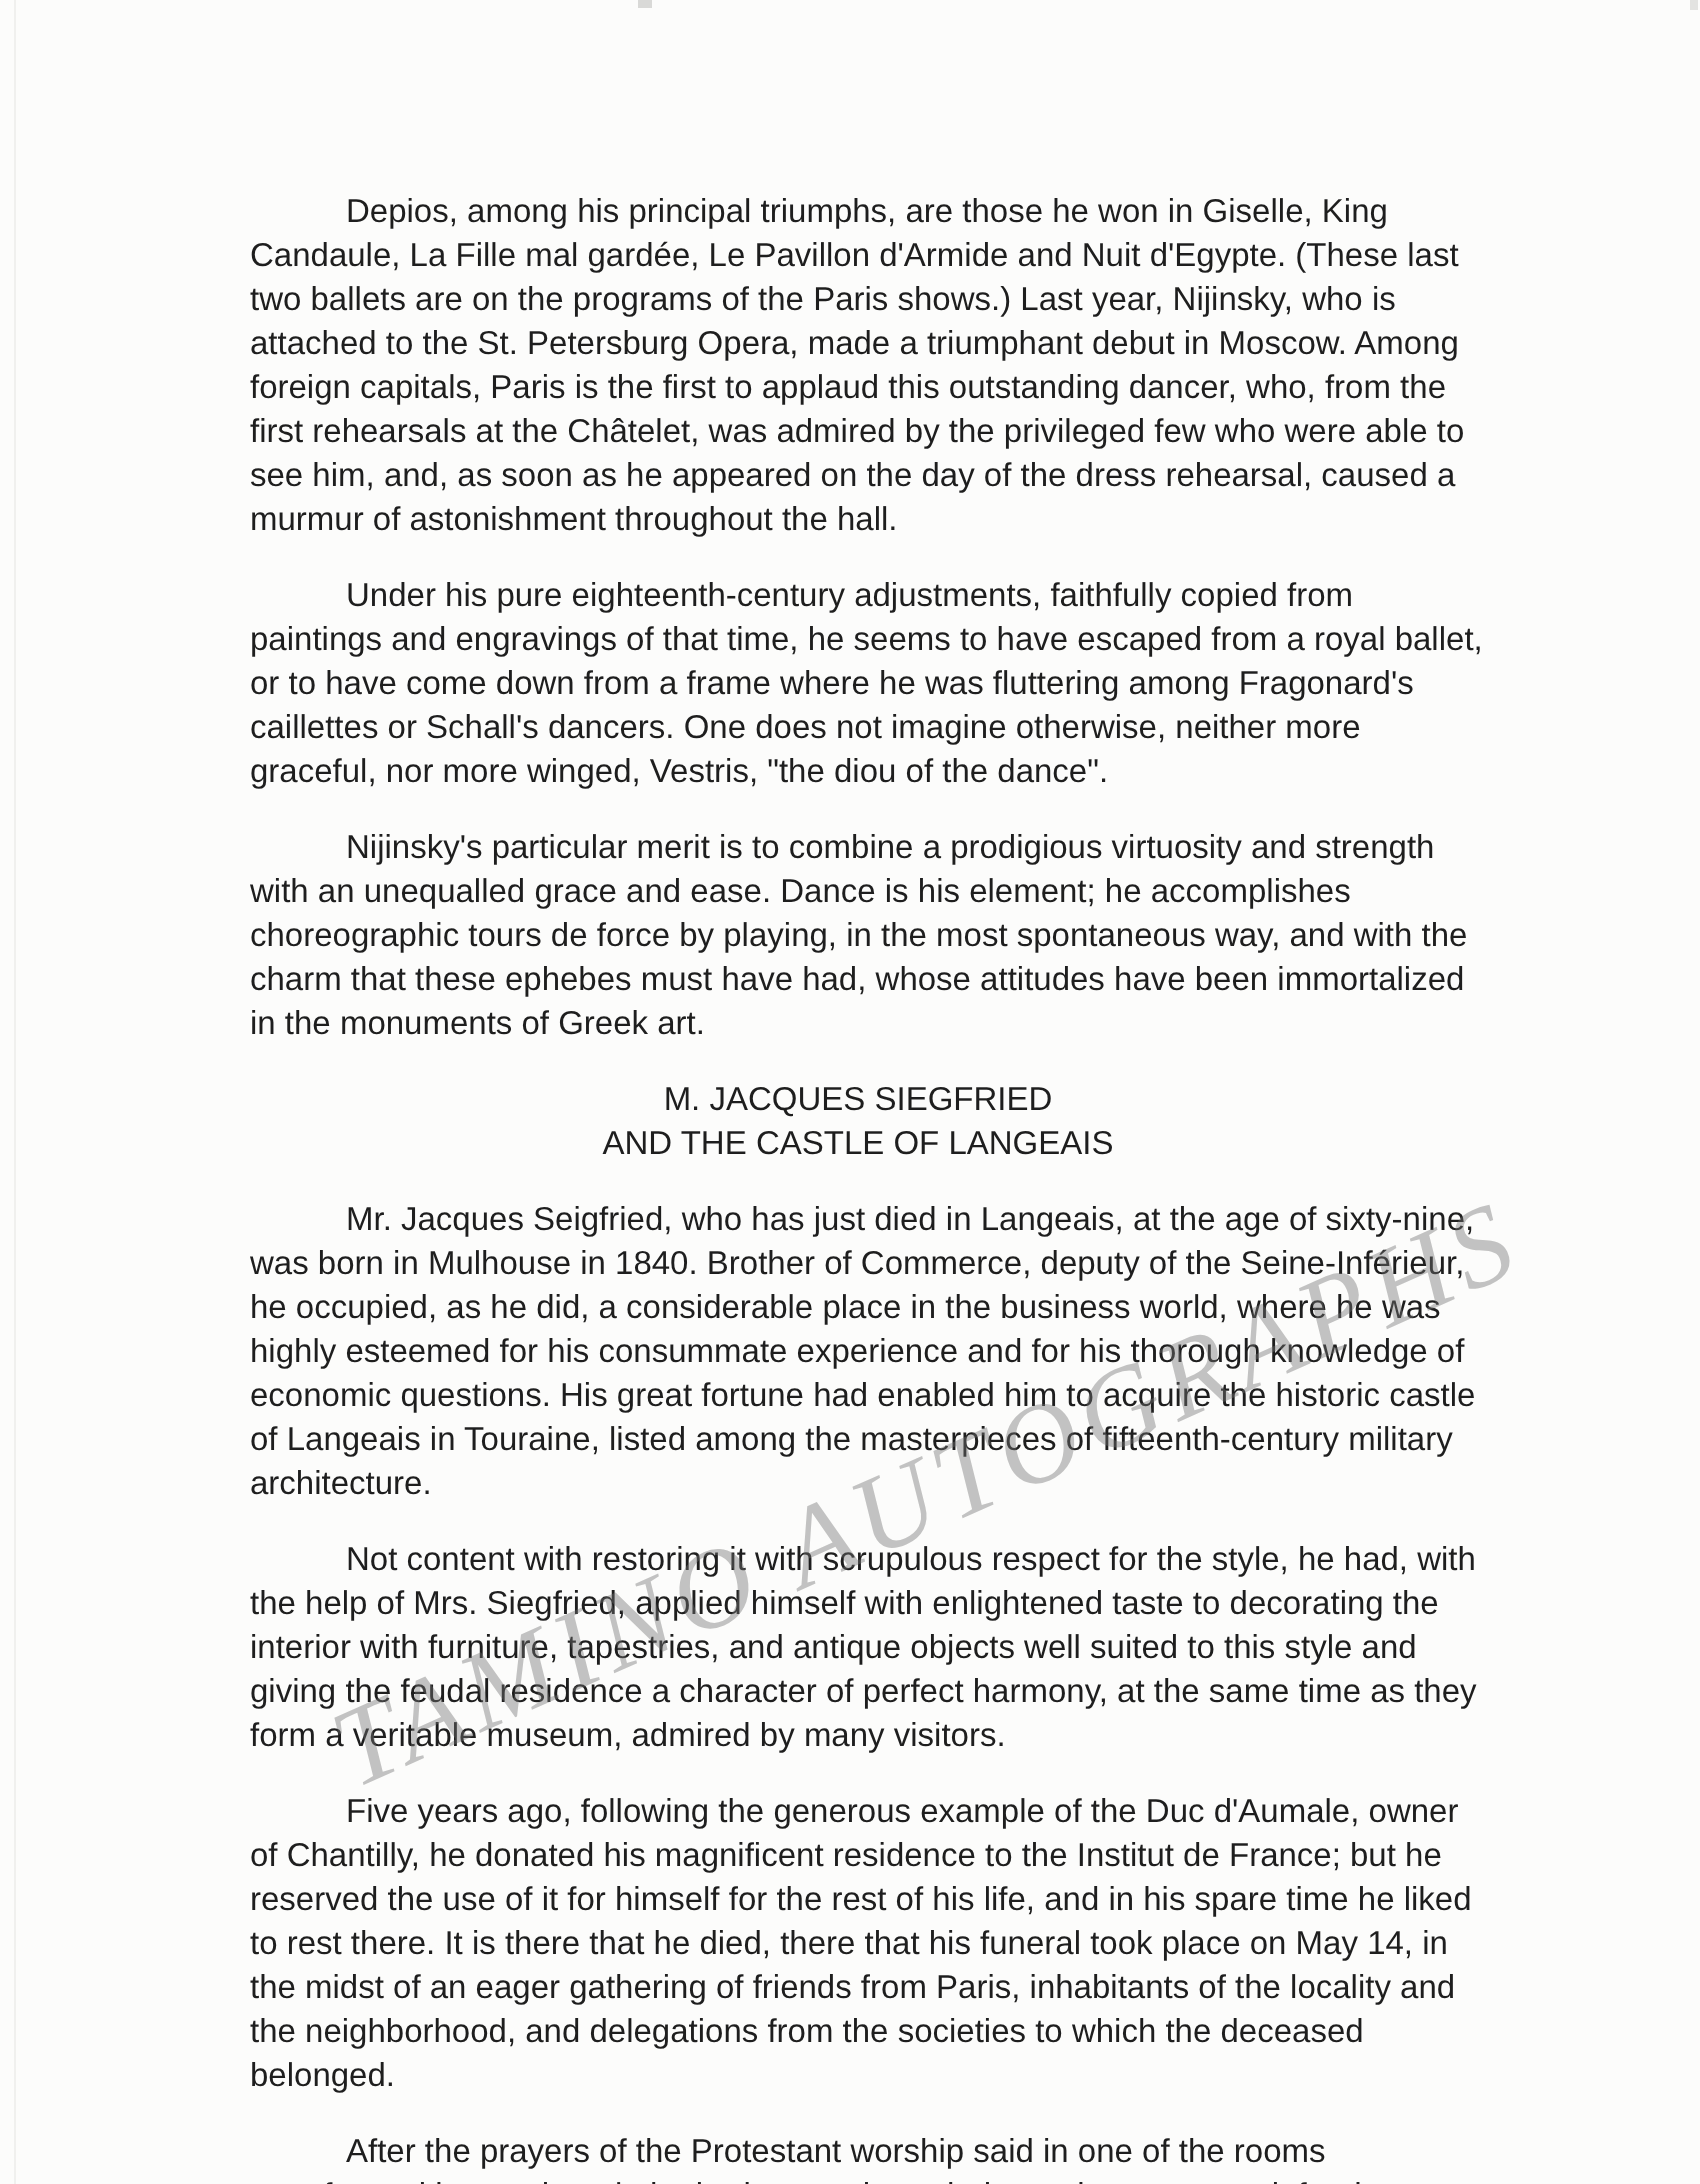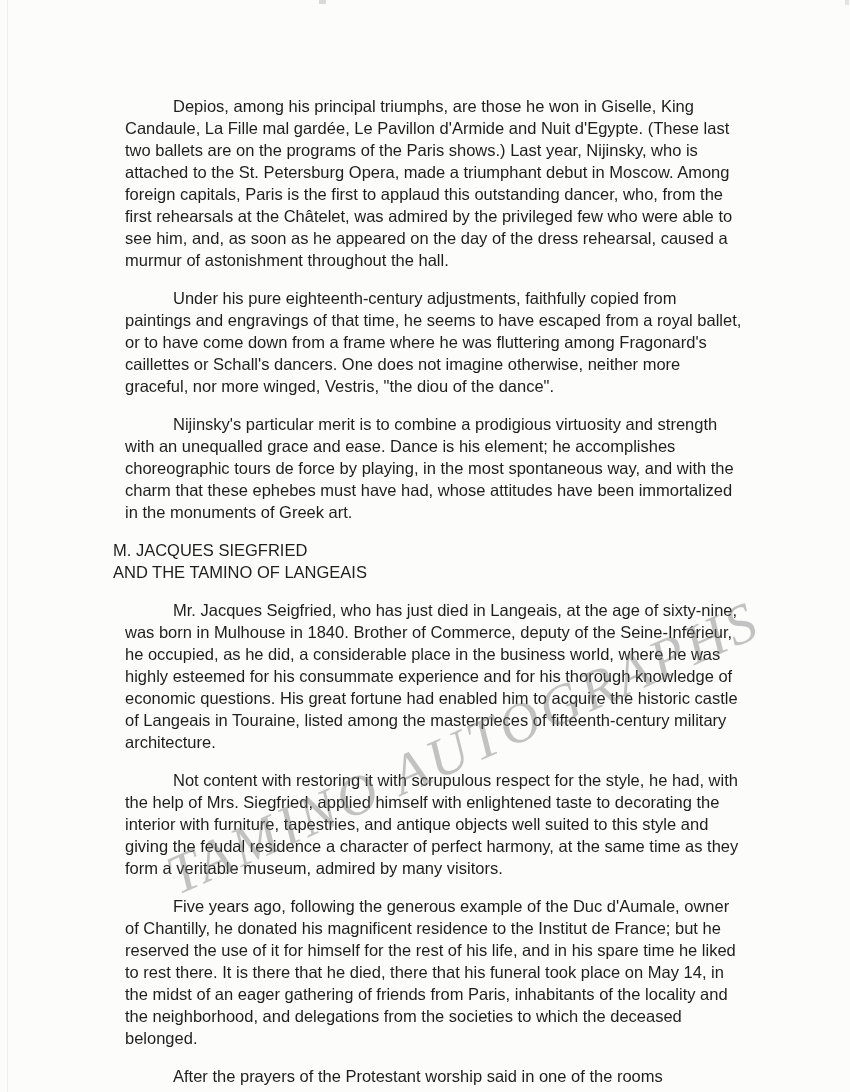--- a/index.html
+++ b/index.html
@@ -46,20 +46,21 @@
     top: 95px;
     width: 632px;
     font-size: 16.5px;
     line-height: 22px;
   }
   .para {
     margin: 0 0 16px 12px;
     text-indent: 48px;
   }
   .heading {
+    text-align: center;
     margin: 4px 0 16px 0;
   }
   .heading div {
     line-height: 22px;
   }
   .watermark {
     position: absolute;
     left: 170px;
     top: 846px;
     font-family: "Liberation Serif", serif;
@@ -83,21 +84,21 @@
   <div class="scan-speck-top-center"></div>
   <div class="scan-speck-top-right"></div>
 
   <div class="content">
     <p class="para">Depios, among his principal triumphs, are those he won in Giselle, King Candaule, La Fille mal gardée, Le Pavillon d'Armide and Nuit d'Egypte. (These last two ballets are on the programs of the Paris shows.) Last year, Nijinsky, who is attached to the St. Petersburg Opera, made a triumphant debut in Moscow. Among foreign capitals, Paris is the first to applaud this outstanding dancer, who, from the first rehearsals at the Châtelet, was admired by the privileged few who were able to see him, and, as soon as he appeared on the day of the dress rehearsal, caused a murmur of astonishment throughout the hall.</p>
     <p class="para">Under his pure eighteenth-century adjustments, faithfully copied from paintings and engravings of that time, he seems to have escaped from a royal ballet, or to have come down from a frame where he was fluttering among Fragonard's caillettes or Schall's dancers. One does not imagine otherwise, neither more graceful, nor more winged, Vestris, "the diou of the dance".</p>
     <p class="para">Nijinsky's particular merit is to combine a prodigious virtuosity and strength with an unequalled grace and ease. Dance is his element; he accomplishes choreographic tours de force by playing, in the most spontaneous way, and with the charm that these ephebes must have had, whose attitudes have been immortalized in the monuments of Greek art.</p>
 
     <div class="heading">
       <div>M. JACQUES SIEGFRIED</div>
-      <div>AND THE TAMINO OF LANGEAIS</div>
+      <div>AND THE CASTLE OF LANGEAIS</div>
     </div>
 
     <p class="para">Mr. Jacques Seigfried, who has just died in Langeais, at the age of sixty-nine, was born in Mulhouse in 1840. Brother of Commerce, deputy of the Seine-Inférieur, he occupied, as he did, a considerable place in the business world, where he was highly esteemed for his consummate experience and for his thorough knowledge of economic questions. His great fortune had enabled him to acquire the historic castle of Langeais in Touraine, listed among the masterpieces of fifteenth-century military architecture.</p>
     <p class="para">Not content with restoring it with scrupulous respect for the style, he had, with the help of Mrs. Siegfried, applied himself with enlightened taste to decorating the interior with furniture, tapestries, and antique objects well suited to this style and giving the feudal residence a character of perfect harmony, at the same time as they form a veritable museum, admired by many visitors.</p>
     <p class="para">Five years ago, following the generous example of the Duc d'Aumale, owner of Chantilly, he donated his magnificent residence to the Institut de France; but he reserved the use of it for himself for the rest of his life, and in his spare time he liked to rest there. It is there that he died, there that his funeral took place on May 14, in the midst of an eager gathering of friends from Paris, inhabitants of the locality and the neighborhood, and delegations from the societies to which the deceased belonged.</p>
     <p class="para">After the prayers of the Protestant worship said in one of the rooms transformed into a chapel, the body was, through the park, transported, for the burial, near the ruins of the castle, older, of Foulques Néra, included in the domain.</p>
   </div>
 
   <div class="watermark">TAMINO AUTOGRAPHS</div>
 

